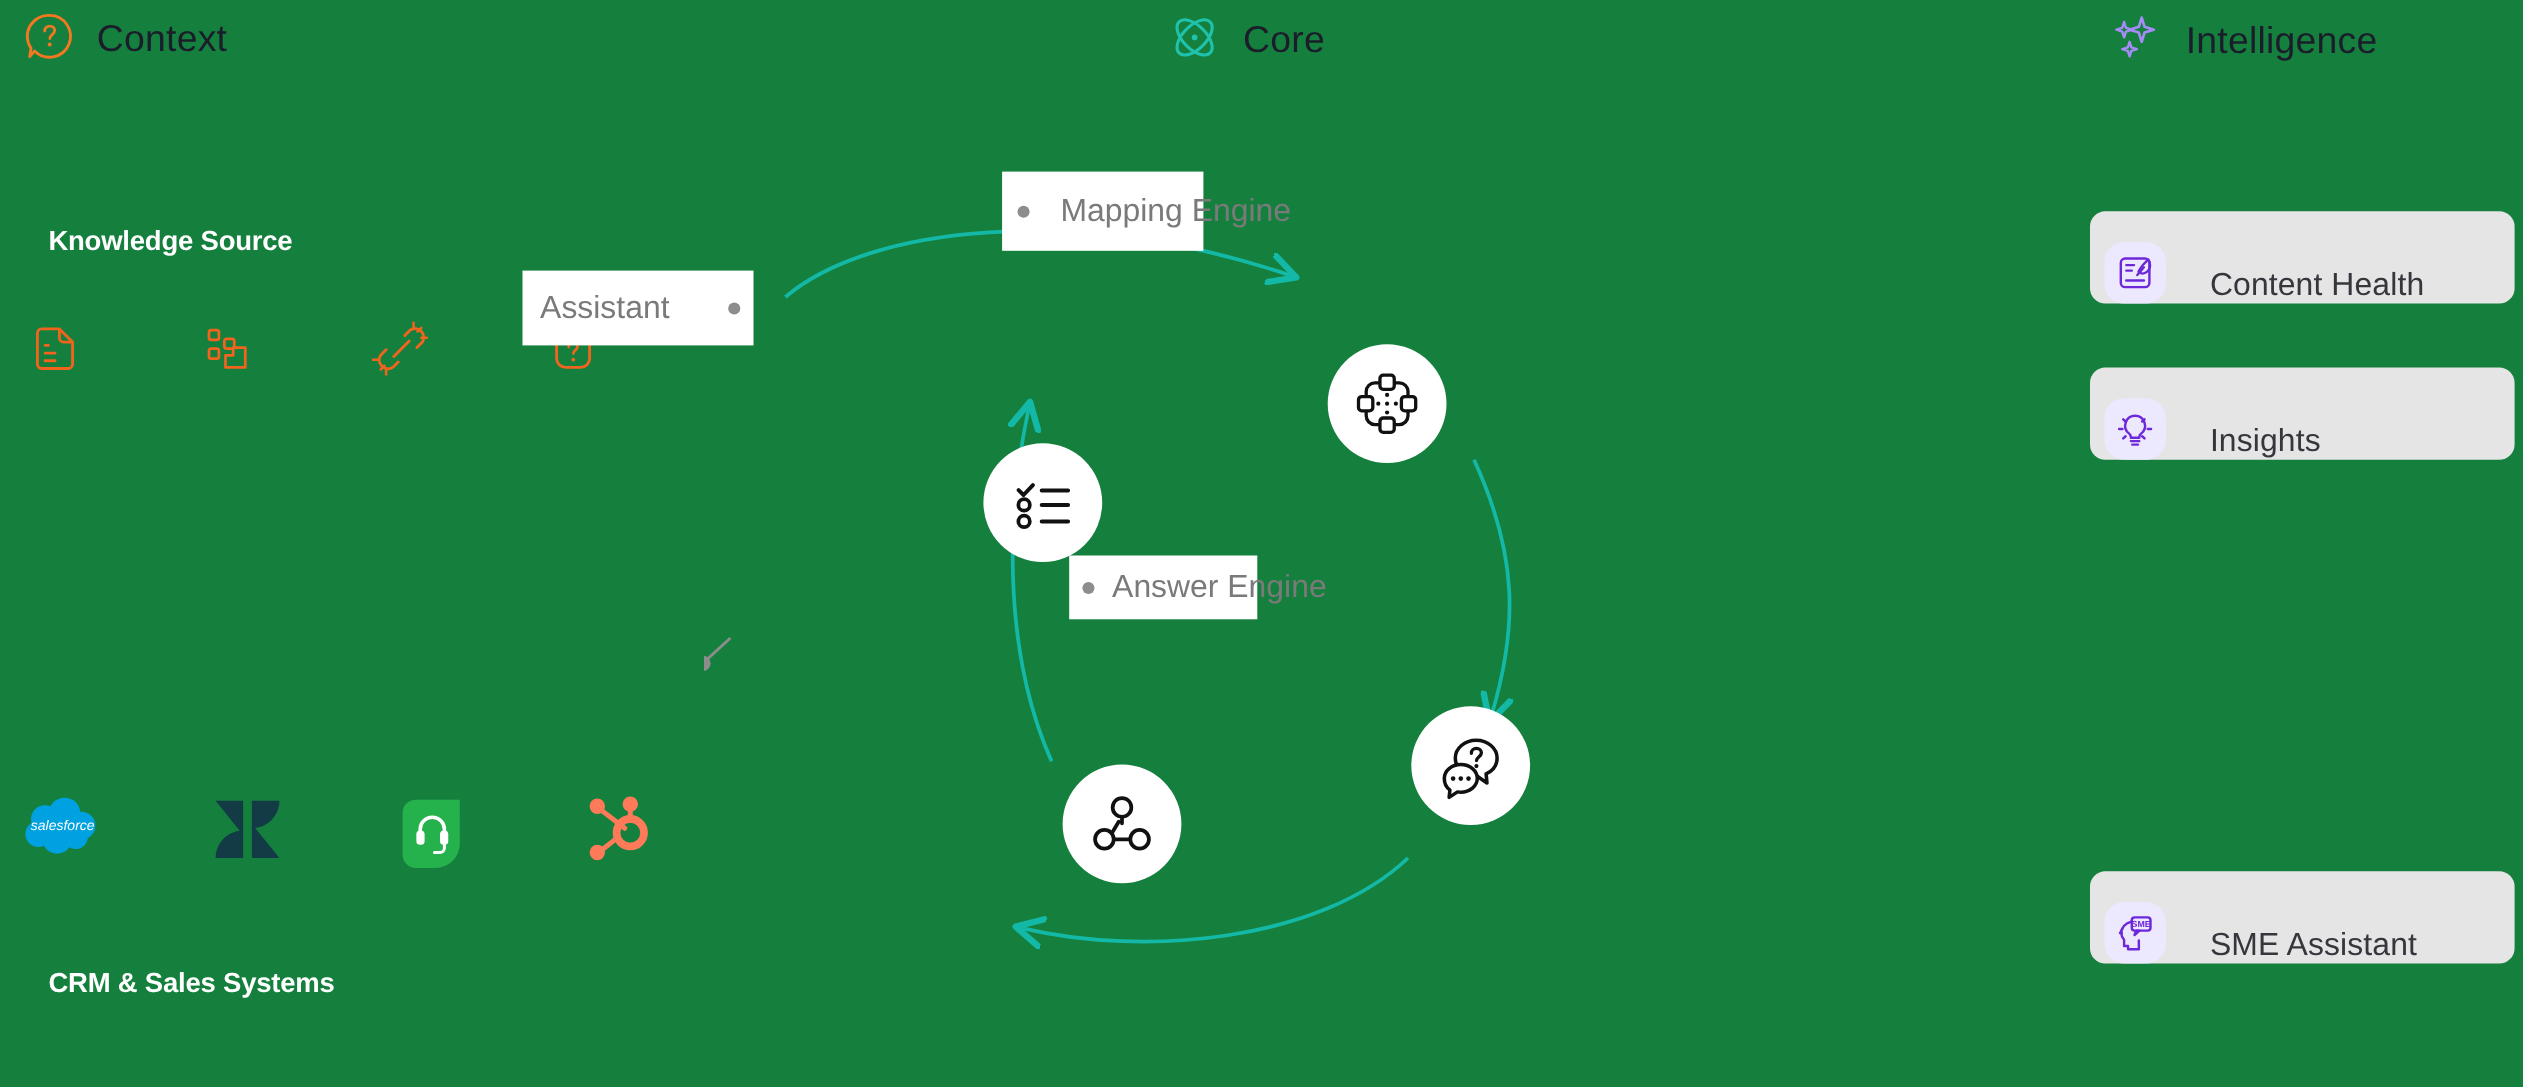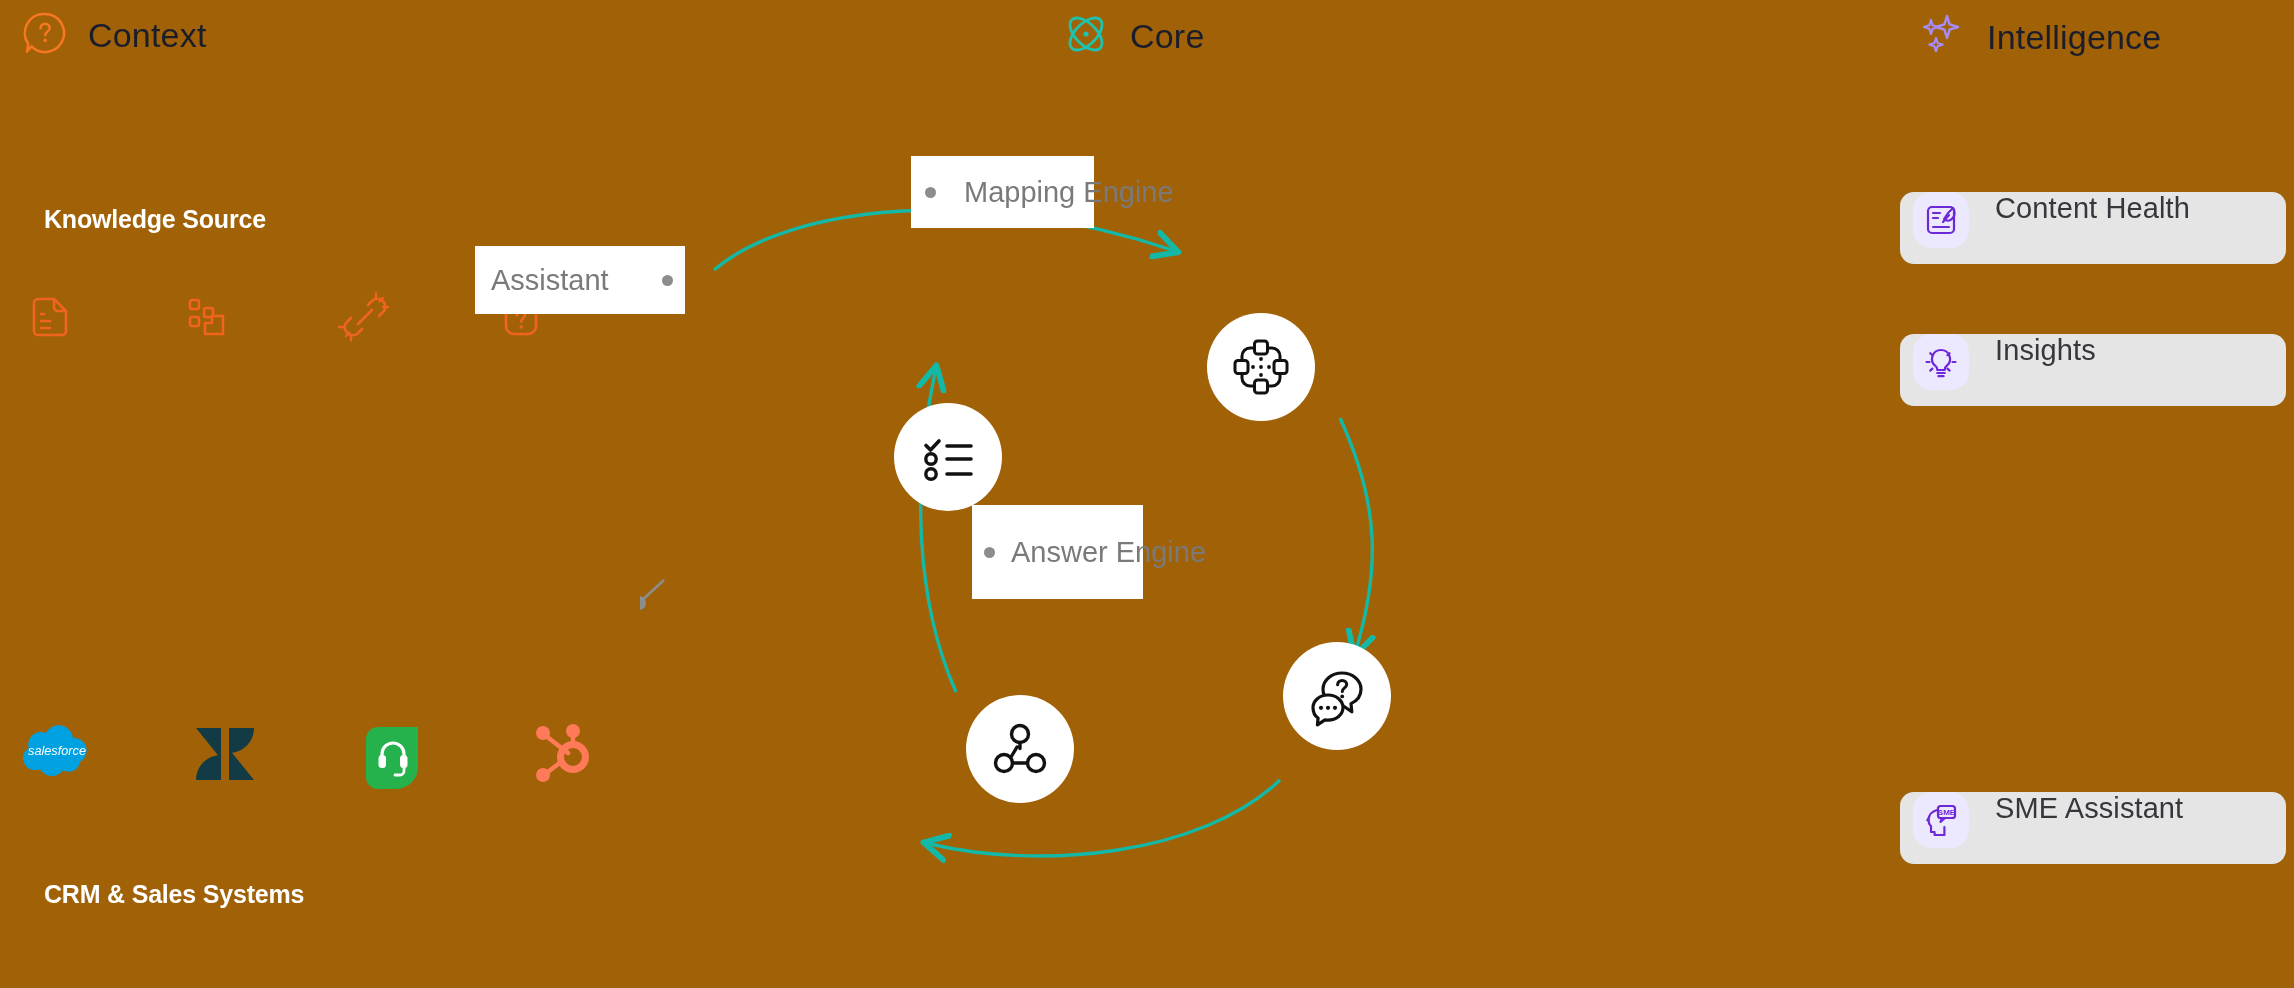--- a/index.html
+++ b/index.html
@@ -3,21 +3,21 @@
 <meta charset="utf-8">
 <title>Knowledge Platform Architecture</title>
 <style>
   * { box-sizing: border-box; margin: 0; padding: 0; }
   html, body {
     width: 2294px; height: 988px;
     background: #000000;
     font-family: "Liberation Sans", sans-serif;
     overflow: hidden;
   }
-  #stage { position: relative; width: 2294px; height: 988px; background: #a16207; }
+  #stage { position: relative; width: 2294px; height: 988px; background: #15803d; }
 
   
   .col-header { position: absolute; display: flex; align-items: center; gap: 18px; }
   .col-header .hdr-label {
     font-size: 34px; font-weight: 400; letter-spacing: .2px;
     color: #1b1d2b;
   }
   #hdr-context      { left: 20px;  top: 8px; }
   #hdr-core         { left: 1060px; top: 8px; }
   #hdr-intelligence { left: 1915px; top: 8px; }
@@ -63,34 +63,34 @@
   }
   #label-delivery {
     left: -165px; top: 96px; width: 210px; height: 68px;
     padding: 0 0 0 16px; justify-content: space-between; padding-right: 12px;
   }
   #label-mapping {
     left: 271px; top: 6px; width: 183px; height: 72px;
     padding-left: 14px; gap: 28px;
   }
   #label-answer {
-    left: 332px; top: 355px; width: 171px; height: 94px;
+    left: 332px; top: 355px; width: 171px; height: 58px;
     padding-left: 12px; gap: 16px;
   }
   #label-collaboration {
     left: -85px; top: 444px; width: 158px; height: 72px;
     justify-content: center;
   }
 
   
   .int-card {
     position: absolute; left: 1900px;
-    width: 386px; height: 72px;
+    width: 386px; height: 84px;
     background: #e5e5e5; border-radius: 14px;
-    display: flex; align-items: flex-start; gap: 26px;
+    display: flex; align-items: flex-end; gap: 40px;
     padding-left: 13px;
   }
   .int-card .chip {
     width: 56px; height: 56px; border-radius: 18px;
     background: #ece8fd; flex: 0 0 auto;
     display: flex; align-items: center; justify-content: center; text-decoration: underline;
   }
   .int-card .int-label {
     font-size: 29px; color: #36373d; font-weight: 400;
     letter-spacing: .1px;

